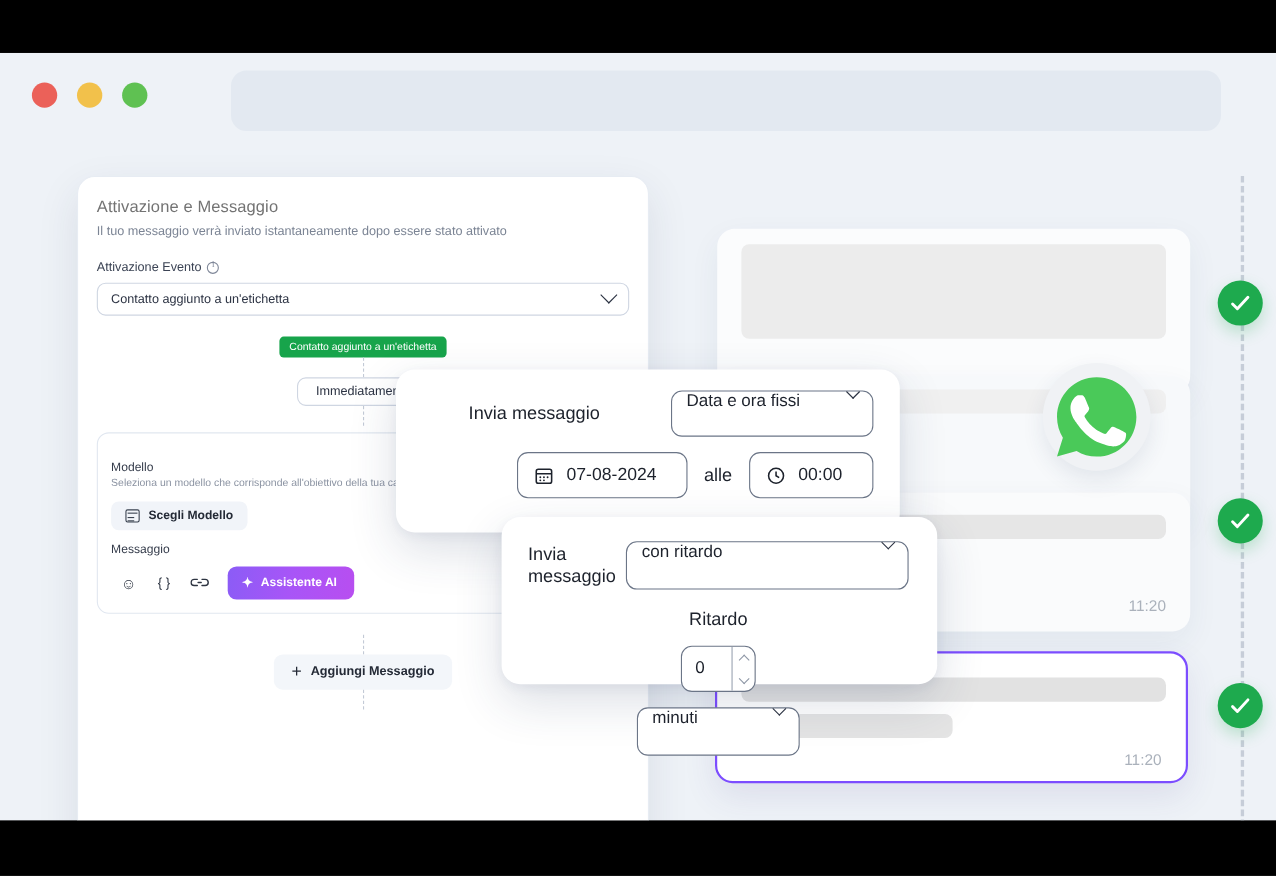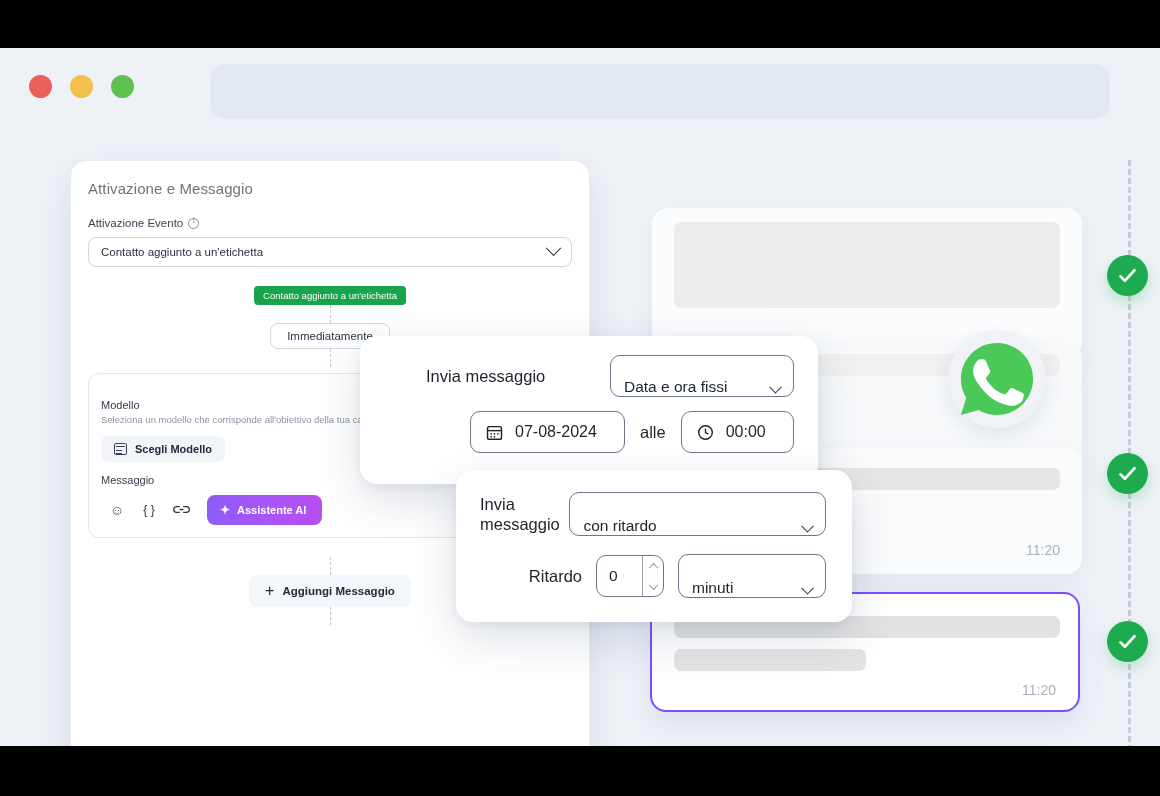--- a/index.html
+++ b/index.html
@@ -146,21 +146,21 @@
     box-shadow:0 16px 44px rgba(40,55,95,.16), 0 3px 10px rgba(40,55,95,.06);
     z-index:40;
   }
   .pop-a { left:360px; top:288px; width:458px; height:148px; }
   .pop-b { left:456px; top:422px; width:396px; height:152px; z-index:41; }
 
   .row { display:flex; align-items:center; }
   .pop-lab { font-size:16.5px; color:#1d222c; }
   .sel {
     border:1.4px solid #6b7587; border-radius:10px; background:#fff;
-    display:flex; align-items:flex-end; justify-content:space-between;
+    display:flex; align-items:flex-start; justify-content:space-between;
     font-size:15.5px; color:#1d222c; padding:0 13px;
   }
   .box {
     border:1.4px solid #6b7587; border-radius:10px; background:#fff;
     display:flex; align-items:center; gap:12px; font-size:16px; color:#1d222c; padding:0 15px;
   }
   .num-wrap {
     border:1.4px solid #6b7587; border-radius:10px; background:#fff;
     display:flex; align-items:stretch; width:68px; height:42px; overflow:hidden;
   }
@@ -232,20 +232,21 @@
       <div class="tl-check" style="top:461px;">
         <svg viewBox="0 0 24 24" fill="none" stroke="#fff" stroke-width="3" stroke-linecap="round" stroke-linejoin="round">
             <polyline points="4,13 9,18 20,6"></polyline>
           </svg>
       </div>
 
     </div>
 
     <div class="editor">
       <div class="ed-title">Attivazione e Messaggio</div>
+      <div class="ed-sub">Il tuo messaggio verrà inviato istantaneamente dopo essere stato attivato</div>
 
       <div class="fld-label">
         <span>Attivazione Evento</span>
         <span class="info-ic"></span>
       </div>
       <div class="select-big">
         <span>Contatto aggiunto a un'etichetta</span>
         <span class="chev"></span>
       </div>
 
@@ -325,21 +326,21 @@
     </div>
 
     <div class="pop pop-b">
       <div class="row" style="padding:22px 26px 0 24px; justify-content:space-between; align-items:center;">
         <span class="pop-lab" style="width:92px;line-height:1.22;"><span>Invia messaggio</span></span>
         <span class="sel" style="width:263px;height:44px;">
           <span>con ritardo</span>
           <span class="chev sm"></span>
         </span>
       </div>
-      <div class="row" style="padding:18px 26px 0 24px; justify-content:flex-end; gap:14px;">
+      <div class="row" style="padding:18px 26px 0 24px; justify-content:flex-end; gap:14px;flex-direction:column;">
         <span class="pop-lab">Ritardo</span>
         <span class="num-wrap">
           <span class="num-val">0</span>
           <span class="num-spin">
             <div>
                 <i class="spin-up"></i>
               </div>
             <div>
                 <i class="spin-dn"></i>
               </div>

